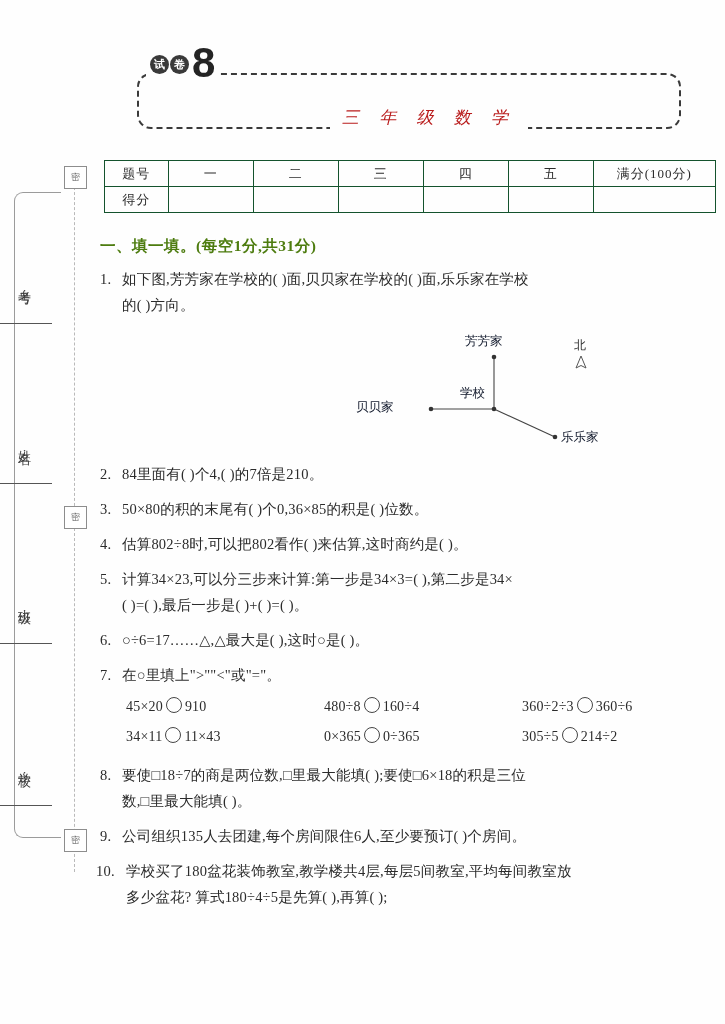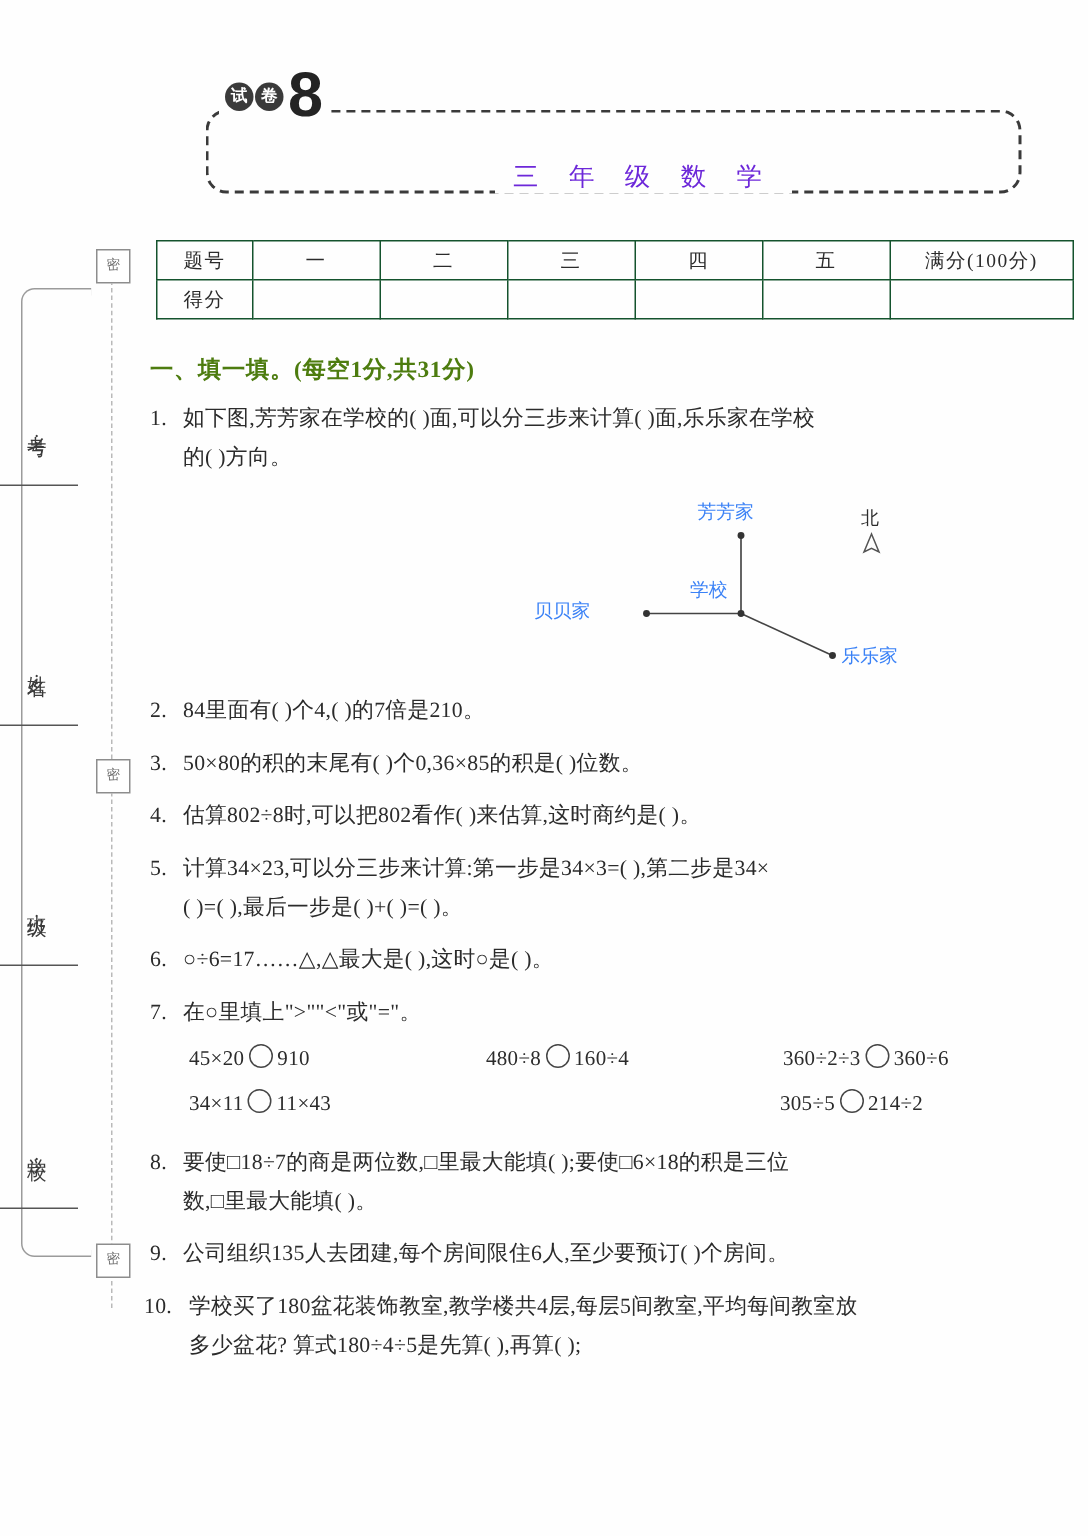--- a/index.html
+++ b/index.html
@@ -133,22 +133,23 @@
     color: #242424;
   }
   .paper-title {
     position: absolute;
     left: 330px;
     top: 106px;
     background: #fefefe;
     padding: 0 12px;
     font-size: 17px;
     letter-spacing: 8px;
-    color: #6d28d9;
+    color: #b91c1c;
     white-space: nowrap;
+    font-style: italic;
   }
 
   
   .score-table {
     position: absolute;
     left: 104px;
     top: 160px;
     width: 612px;
     border-collapse: collapse;
     font-size: 13px;
@@ -199,21 +200,21 @@
 
   
   .diagram {
     position: relative;
     height: 126px;
     margin: 2px 0 8px 0;
   }
   .diagram .lbl {
     position: absolute;
     font-size: 12.5px;
-    color: #3b82f6;
+    color: #0f172a;
     white-space: nowrap;
   }
   .compass-n {
     position: absolute;
     font-size: 12px;
   }
 
   
   .compare-block { margin: 4px 0 10px 26px; }
   .compare-row {
@@ -299,21 +300,21 @@
       </tr>
     </tbody>
   </table>
 
   <div class="content">
 
     <p class="section-title">一、填一填。(每空1分,共31分)</p>
 
     <div class="q">
       <span class="qnum">1.</span>
-      <span>如下图,芳芳家在学校的(          )面,可以分三步来计算(          )面,乐乐家在学校</span>
+      <span>如下图,芳芳家在学校的(          )面,贝贝家在学校的(          )面,乐乐家在学校</span>
       <span class="l2">的(        )方向。</span>
     </div>
 
     <div class="diagram">
       <svg width="620" height="126" style="position:absolute;left:0;top:0;">
         <line x1="394" y1="30" x2="394" y2="82" stroke="#444" stroke-width="1.1"></line>
         <line x1="331" y1="82" x2="394" y2="82" stroke="#444" stroke-width="1.1"></line>
         <line x1="394" y1="82" x2="455" y2="110" stroke="#444" stroke-width="1.1"></line>
         <circle cx="394" cy="30" r="2.3" fill="#333"></circle>
         <circle cx="331" cy="82" r="2.3" fill="#333"></circle>
@@ -369,20 +370,23 @@
         </span>
         <span class="cell">
           <span>360÷2÷3</span><span class="circ"></span><span>360÷6</span>
         </span>
       </div>
       <div class="compare-row">
         <span class="cell">
           <span>34×11</span><span class="circ"></span><span>11×43</span>
         </span>
         <span class="cell">
+          <span>0×365</span><span class="circ"></span><span>0÷365</span>
+        </span>
+        <span class="cell">
           <span>305÷5</span><span class="circ"></span><span>214÷2</span>
         </span>
       </div>
     </div>
 
     <div class="q">
       <span class="qnum">8.</span>
       <span>要使□18÷7的商是两位数,□里最大能填(        );要使□6×18的积是三位</span>
       <span class="l2">数,□里最大能填(        )。</span>
     </div>

